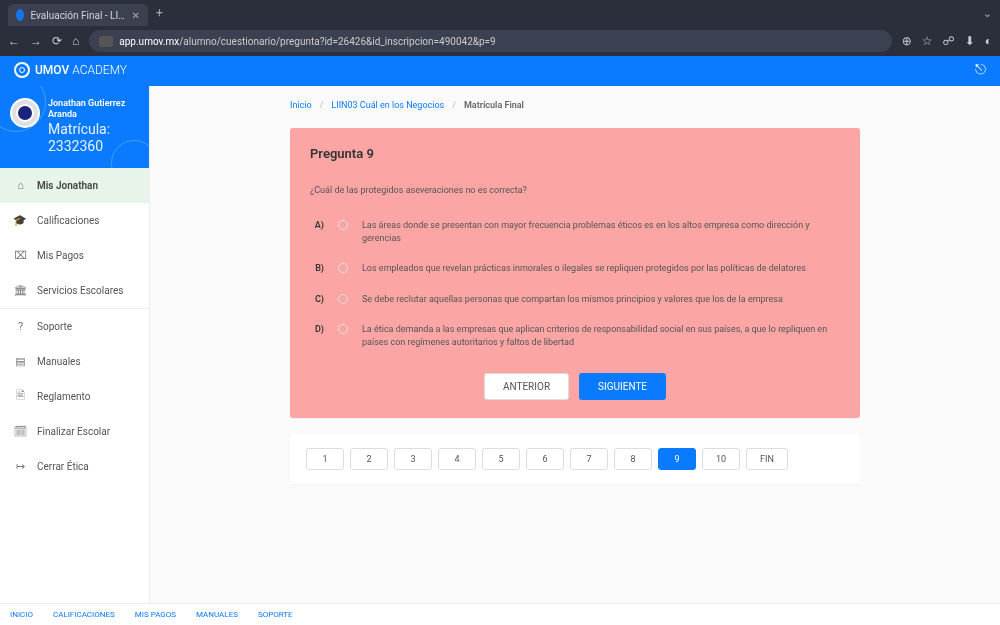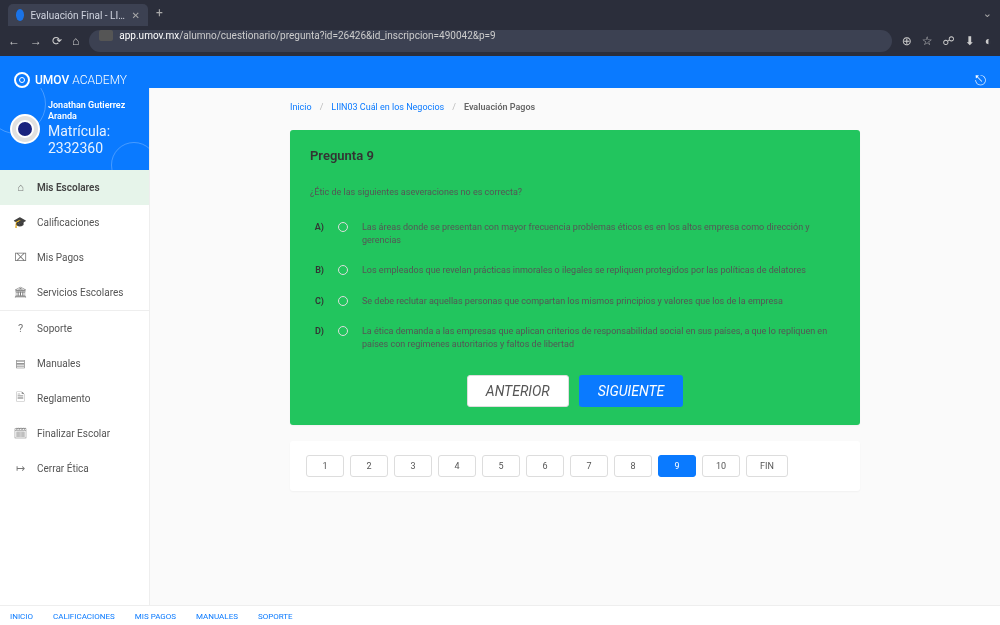--- a/index.html
+++ b/index.html
@@ -9,72 +9,72 @@
   .browser-top { background: #2b2e3b; height: 26px; display: flex; align-items: center; padding: 0 8px; }
   .tab { background: #3c4152; color: #d0d4df; height: 22px; border-radius: 5px 5px 0 0; padding: 0 8px; display: flex; align-items: center; gap: 6px; font-size: 10px; max-width: 140px; margin-top: 4px; }
   .tab-favicon { width: 12px; height: 12px; background: #1a73e8; border-radius: 50%; }
   .tab-title { white-space: nowrap; overflow: hidden; text-overflow: ellipsis; }
   .tab-close { color: #aaa; font-size: 10px; cursor: pointer; }
   .new-tab { color: #aaa; margin-left: 8px; font-size: 12px; cursor: pointer; }
   .browser-top-right { margin-left: auto; color: #aaa; }
 
   .browser-url { background: #2b2e3b; height: 30px; display: flex; align-items: center; padding: 0 8px; gap: 10px; }
   .nav-arrow { color: #ccc; font-size: 12px; cursor: pointer; }
-  .url-bar { flex: 1; background: #3c4152; border-radius: 14px; height: 22px; display: flex; padding: 0 10px; gap: 6px; }
+  .url-bar { flex: 1; background: #3c4152; border-radius: 14px; height: 22px; display: flex; align-items: center; padding: 0 10px; gap: 6px; }
   .url-icon { width: 14px; height: 11px; background: #555; border-radius: 2px; }
   .url-text { color: #ccc; font-size: 10px; white-space: nowrap; overflow: hidden; }
   .url-text .domain { color: #fff; }
   .browser-actions { display: flex; align-items: center; gap: 10px; }
   .browser-icon { color: #ccc; font-size: 12px; cursor: pointer; }
   .update-btn { background: #3c4152; color: #ddd; padding: 4px 10px; border-radius: 4px; font-size: 10px; display: flex; align-items: center; gap: 4px; }
 
   
-  .app-header { background: #0a7aff; height: 30px; display: flex; align-items: flex-start; padding: 16px 14px; color: #fff; }
+  .app-header { background: #0a7aff; height: 30px; display: flex; align-items: flex-end; padding: 8px 14px; color: #fff; }
   .logo { display: flex; align-items: center; gap: 5px; font-size: 12px; font-weight: 500; }
   .logo-ball { width: 16px; height: 16px; border: 2px solid #fff; border-radius: 50%; position: relative; }
   .logo-ball::after { content: ""; position: absolute; inset: 3px; border: 1.5px solid #fff; border-radius: 50%; }
   .logo-thin { font-weight: 300; }
   .logout-icon { margin-left: auto; color: #fff; font-size: 14px; cursor: pointer; }
 
   
   .main { display: flex; height: calc(625px - 26px - 30px - 30px - 22px); }
   .sidebar { width: 150px; background: #fff; border-right: 1px solid #eee; }
-  .profile-card { position: relative; padding: 12px 10px; color: #fff; display: flex; align-items: center; gap: 8px; overflow: hidden; background: #0a7aff; }
+  .profile-card { position: relative; padding: 12px 10px; color: #fff; display: flex; align-items: flex-start; gap: 8px; overflow: hidden; background: #0a7aff; }
   .profile-bg-shape { position: absolute; border: 1px solid rgba(255,255,255,0.25); border-radius: 50%; }
   .avatar { width: 30px; height: 30px; border-radius: 50%; background: radial-gradient(circle at 50% 40%, #fff 0%, #fff 25%, #e0e0e0 26%, #e0e0e0 100%); border: 2px solid #fff; flex-shrink: 0; position: relative; z-index: 1; display:flex; align-items:center; justify-content:center;}
   .avatar-astro { width: 18px; height: 18px; background: #1a237e; border-radius: 50%; border: 2px solid #fff;}
   .profile-txt { font-size: 9px; line-height: 1.25; z-index: 1; }
   .profile-name { font-weight: 600; }
   .profile-mat { font-size: 14px; opacity: 0.9; }
 
   .nav { }
   .nav-item { display: flex; align-items: center; gap: 10px; padding: 11px 14px; font-size: 10px; color: #555; cursor: pointer; }
   .nav-item.active { background: #e6f4ea; color: #444; font-weight: 600; }
   .nav-icon { width: 13px; height: 13px; display: inline-flex; align-items: center; justify-content: center; color: #777; font-size: 11px; }
   .nav-divider { border-top: 1px solid #eee; }
 
   .content { flex: 1; overflow: auto; background: #fafafa; }
   .content-inner { width: 570px; margin: 0 auto; padding: 14px 0 20px; }
   .breadcrumbs { font-size: 9px; color: #888; display: flex; align-items: center; gap: 8px; margin-bottom: 18px; }
   .breadcrumbs a { color: #0a7aff; text-decoration: none; cursor: pointer; }
   .breadcrumbs .sep { color: #bbb; }
   .breadcrumbs .current { color: #666; font-weight: 600; }
 
-  .card { background: #22c55e; border-radius: 3px; box-shadow: 0 1px 2px rgba(0,0,0,0.04); padding: 18px 20px; margin-bottom: 16px; }
+  .card { background: #fca5a5; border-radius: 3px; box-shadow: 0 1px 2px rgba(0,0,0,0.04); padding: 18px 20px; margin-bottom: 16px; }
   .q-title { font-size: 13px; font-weight: 600; color: #333; margin-bottom: 24px; }
   .q-prompt { font-size: 9px; color: #555; margin-bottom: 24px; }
   .options { }
   .option { display: flex; align-items: flex-start; gap: 14px; margin-bottom: 18px; font-size: 9px; color: #555; line-height: 1.4; }
   .option:last-child { margin-bottom: 0; }
   .opt-letter { font-weight: 600; width: 14px; flex-shrink: 0; text-align: right; color: #333; }
   .opt-radio { width: 10px; height: 10px; border: 1.5px solid #ddd; border-radius: 50%; flex-shrink: 0; margin-top: 1px; cursor: pointer; }
   .opt-text { flex: 1; }
 
   .card-nav { display: flex; justify-content: center; gap: 10px; margin-top: 24px; }
-  .btn { padding: 7px 18px; font-size: 14px; border-radius: 3px; cursor: pointer; border: 1px solid transparent; font-style: italic; }
+  .btn { padding: 7px 18px; font-size: 10px; border-radius: 3px; cursor: pointer; border: 1px solid transparent; }
   .btn-outline { background: #fff; border-color: #ddd; color: #555; }
   .btn-primary { background: #0a7aff; color: #fff; }
 
   .pager-card { background: #fff; border-radius: 3px; box-shadow: 0 1px 2px rgba(0,0,0,0.04); padding: 14px 16px; }
   .pager { display: flex; gap: 6px; justify-content: flex-start; }
   .page-btn { width: 38px; height: 22px; border: 1px solid #ddd; border-radius: 3px; background: #fff; font-size: 9px; color: #555; display: flex; align-items: center; justify-content: center; cursor: pointer; }
   .page-btn.wide { width: 42px; }
   .page-btn.active { background: #0a7aff; border-color: #0a7aff; color: #fff; }
 
   .footer { height: 22px; background: #fff; border-top: 1px solid #eee; display: flex; align-items: center; gap: 20px; padding: 0 10px; font-size: 8px; }
@@ -131,21 +131,21 @@
           <div class="avatar-astro"></div>
         </div>
       <div class="profile-txt">
         <div class="profile-name">Jonathan Gutierrez Aranda</div>
         <div class="profile-mat">Matrícula: 2332360</div>
       </div>
     </div>
     <div class="nav" id="nav">
         <div class="nav-item active">
           <span class="nav-icon">⌂</span>
-          <span>Mis Escolares</span>
+          <span>Mis Jonathan</span>
         </div>
         <div class="nav-item">
           <span class="nav-icon">🎓</span>
           <span>Calificaciones</span>
         </div>
         <div class="nav-item">
           <span class="nav-icon">⌧</span>
           <span>Mis Pagos</span>
         </div>
         <div class="nav-item">
@@ -176,26 +176,26 @@
       </div>
   </div>
 
   <div class="content">
     <div class="content-inner">
       <div class="breadcrumbs">
         <a>Inicio</a>
         <span class="sep">/</span>
         <a>LIIN03 Cuál en los Negocios</a>
         <span class="sep">/</span>
-        <span class="current">Evaluación Pagos</span>
+        <span class="current">Matrícula Final</span>
       </div>
 
       <div class="card">
         <div class="q-title">Pregunta 9</div>
-        <div class="q-prompt">¿Étic de las siguientes aseveraciones no es correcta?</div>
+        <div class="q-prompt">¿Cuál de las protegidos aseveraciones no es correcta?</div>
         <div class="options" id="options">
             <div class="option">
               <span class="opt-letter">A)</span>
               <span class="opt-radio"></span>
               <span class="opt-text">Las áreas donde se presentan con mayor frecuencia problemas éticos es en los altos empresa como dirección y gerencias</span>
             </div>
             <div class="option">
               <span class="opt-letter">B)</span>
               <span class="opt-radio"></span>
               <span class="opt-text">Los empleados que revelan prácticas inmorales o ilegales se repliquen protegidos por las políticas de delatores</span>

